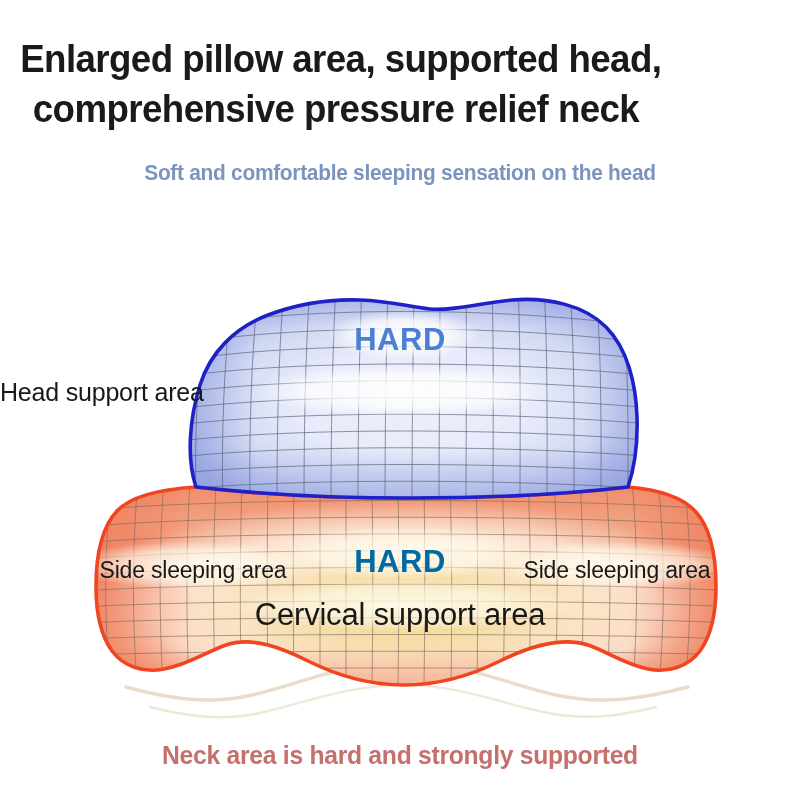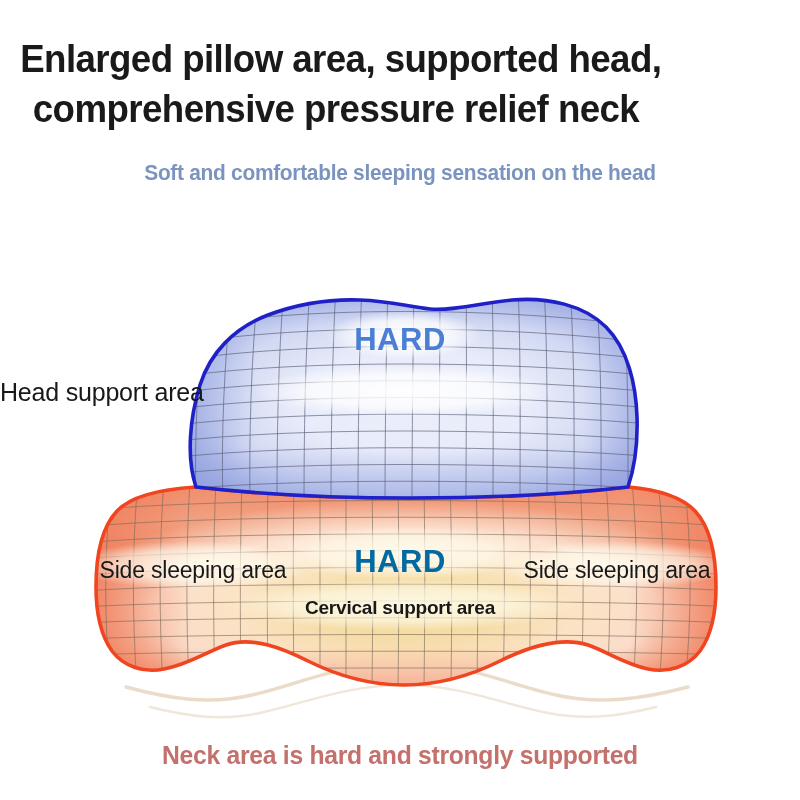--- a/index.html
+++ b/index.html
@@ -105,24 +105,23 @@
     left: 0; width: 800px; text-align: center;
     top: 544px;
     font-size: 31px;
     font-weight: bold;
     color: #0369a1;
     letter-spacing: 0.5px;
   }
   .lbl-cerv {
     left: 0; width: 800px; text-align: center;
     top: 597px;
-    font-size: 19px;
+    font-size: 31px;
     color: #181818;
     letter-spacing: -0.2px;
-    font-weight: bold;
   }
   .lbl-side-l {
     left: 78px; width: 230px; text-align: center;
     top: 557px;
     font-size: 23px;
     color: #181818;
     letter-spacing: -0.2px;
   }
   .lbl-side-r {
     left: 502px; width: 230px; text-align: center;

